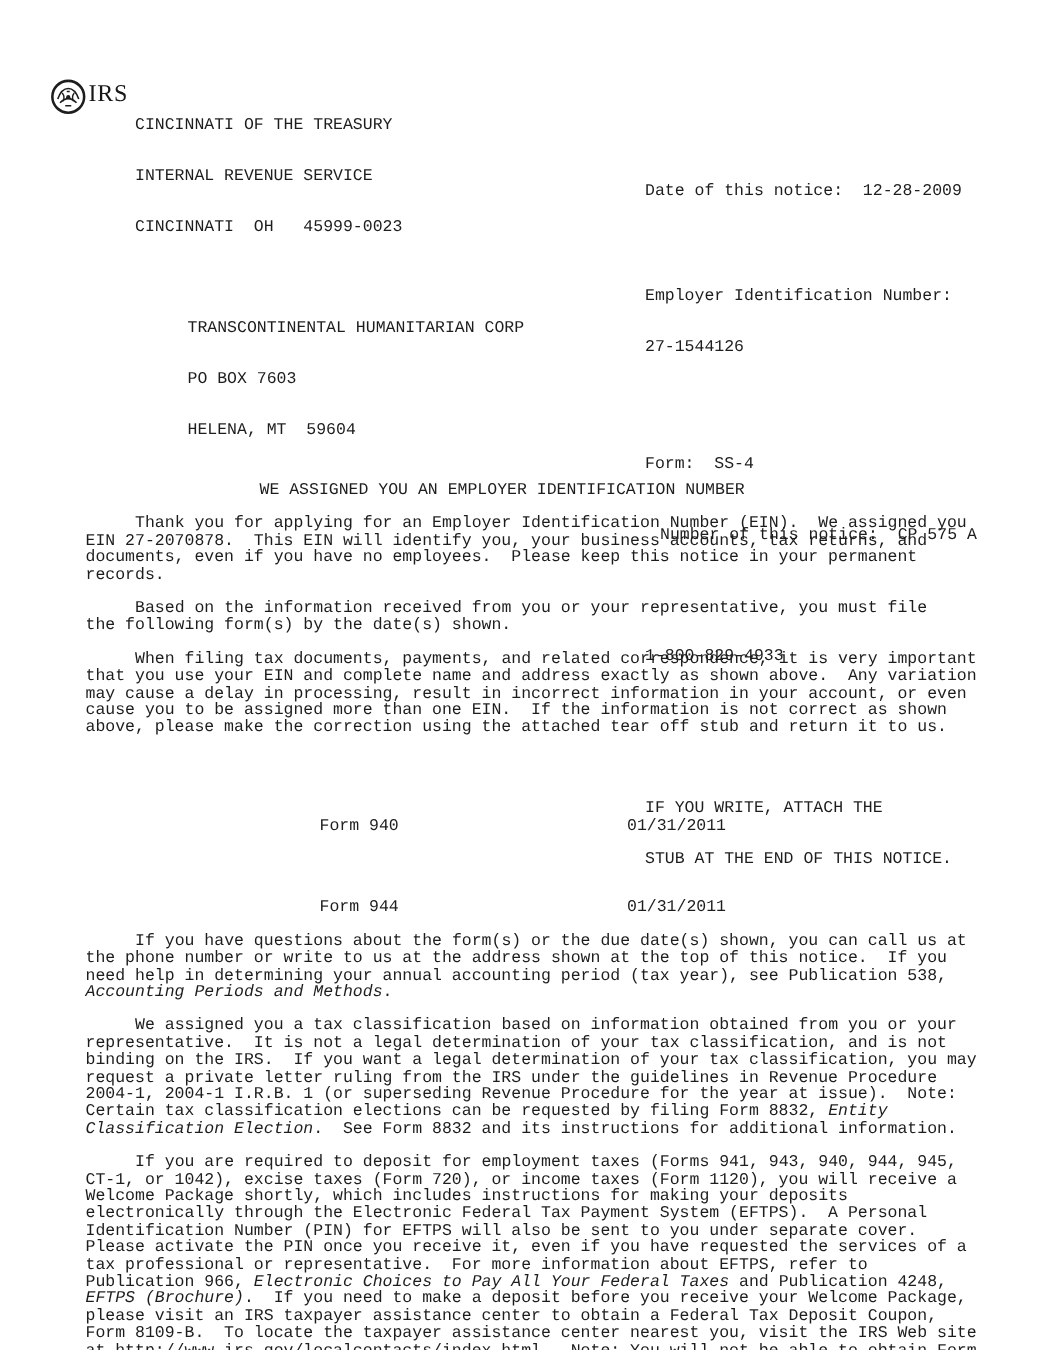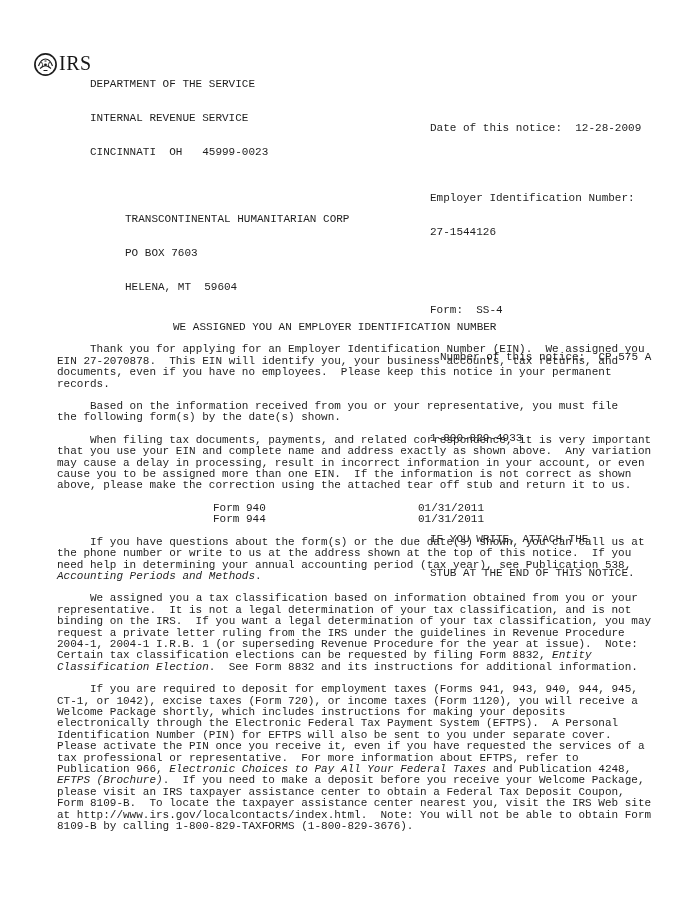--- a/index.html
+++ b/index.html
@@ -24,21 +24,21 @@
     left: 33px;
     top: 52px;
     width: 25px;
     height: 25px;
   }
   .letterhead-agency {
     position: absolute;
     left: 59px;
     top: 51px;
     font-family: "Liberation Serif", "DejaVu Serif", serif;
-    font-size: 20px;
+    font-size: 16px;
     line-height: 24px;
     letter-spacing: 0.5px;
     color: #161616;
   }
   .letterhead-lines {
     position: absolute;
     left: 90px;
     top: 56px;
     white-space: pre;
   }
@@ -74,40 +74,40 @@
     padding-left: 116px;
     white-space: pre;
   }
   .para {
     margin-top: 11px;
     white-space: pre-wrap;
   }
   .italic { font-style: italic; }
   .forms-table { margin-top: 11px; }
   .forms-row { margin-left: 156px; white-space: pre; }
-  .forms-row .form-name { display: inline-block; width: 205px; }
+  .forms-row .form-name { display: inline-block; width: 205px; margin-top: 43px; }
 </style>
 </head>
 <body>
 
 <div class="page">
 
   <span class="letterhead-logo">
     <svg width="25" height="25" viewBox="0 0 25 25" aria-hidden="true">
       <circle cx="12.5" cy="12.5" r="10.6" fill="none" stroke="#1d1d1d" stroke-width="1.7"></circle>
       <path d="M5.5 14 Q8 7 12.5 7 Q17 7 19.5 14" fill="none" stroke="#1d1d1d" stroke-width="1.1"></path>
       <path d="M7 16.5 Q12.5 11 18 16.5" fill="none" stroke="#1d1d1d" stroke-width="1.1"></path>
       <path d="M8.5 10 Q10.5 12.5 9 15.5 M16.5 10 Q14.5 12.5 16 15.5" fill="none" stroke="#1d1d1d" stroke-width="0.9"></path>
       <path d="M10.5 18.5 L14.5 18.5 M11.5 9 L13.5 9" stroke="#1d1d1d" stroke-width="1"></path>
       <circle cx="12.5" cy="12.8" r="1.4" fill="#1d1d1d"></circle>
     </svg>
   </span>
   <div class="letterhead-agency">IRS</div>
   <div class="letterhead-lines">
-    <div>DEPARTMENT OF THE SERVICE</div>
+    <div>CINCINNATI OF THE TREASURY</div>
     <div>INTERNAL REVENUE SERVICE</div>
     <div>CINCINNATI  OH   45999-0023</div>
   </div>
 
   <div class="notice-info">
     <div class="block-date">Date of this notice:  12-28-2009</div>
     <div class="block-ein">
       <div>Employer Identification Number:</div>
       <div>27-1544126</div>
     </div>

